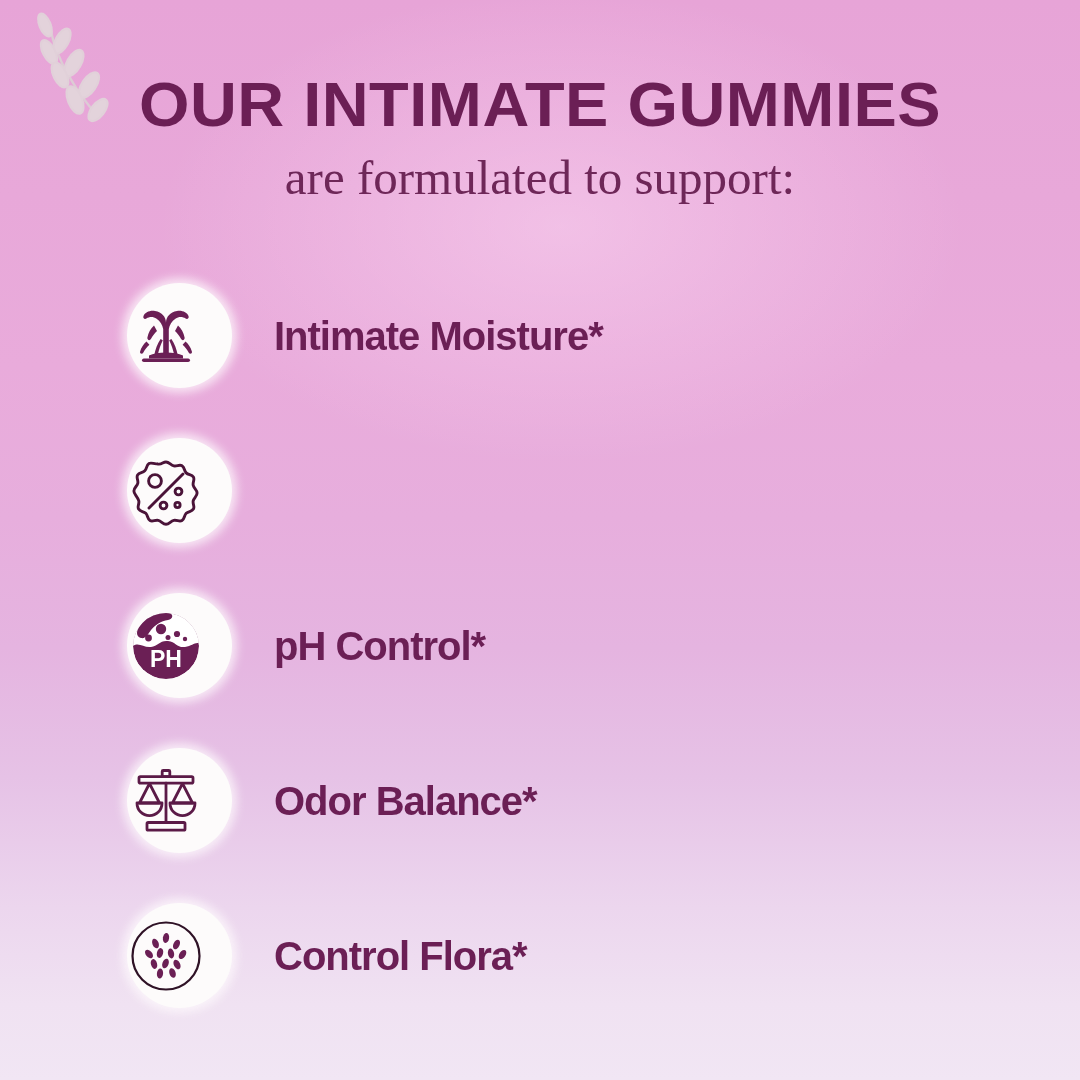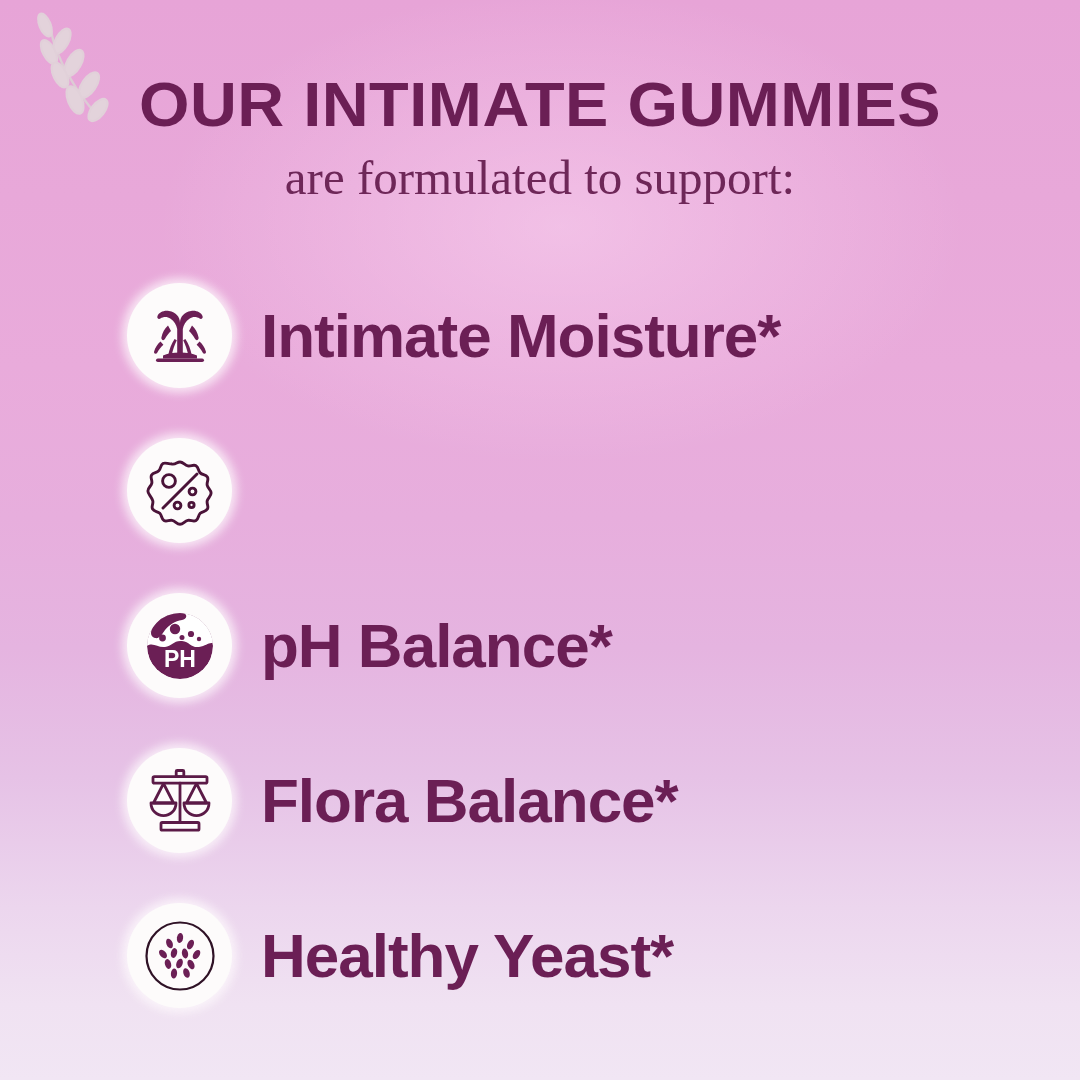--- a/index.html
+++ b/index.html
@@ -59,29 +59,29 @@
   .row{
     display:flex;align-items:center;
     height:105px;
     margin-bottom:50px;
     padding-left:127px;
   }
   .badge{
     width:105px;height:105px;flex:0 0 105px;
     border-radius:50%;
     background:#fdfbfb;
-    display:flex;align-items:center;justify-content:center;
+    display:flex;align-items:center;justify-content:flex-start;
     box-shadow:0 0 10px 5px rgba(253,250,252,.75);
   }
   .badge svg{display:block;width:78px;height:78px;}
   .label{
-    margin-left:29px;
+    margin-left:42px;
     font-family:"Liberation Sans",sans-serif;
     font-weight:700;
-    font-size:62px;
+    font-size:40px;
     letter-spacing:-1px;
     color:#6b1f55;
     line-height:1;
     white-space:nowrap;
   }
 </style>
 </head>
 <body>
 
 <div id="card">
@@ -165,39 +165,39 @@
             <path d="M30 6 C22 8 15 14 11 22 C9 26 10 30 14 31 C19 32 21 27 24 23 C28 18 34 14 41 13 C46 12.4 47 7 42 6 Z" fill="#6b1f55"></path>
             <circle cx="34" cy="22" r="5.2" fill="#6b1f55"></circle>
             <circle cx="21.5" cy="31" r="3.4" fill="#6b1f55"></circle>
             <circle cx="41" cy="30.5" r="2.5" fill="#6b1f55"></circle>
             <circle cx="50" cy="27" r="3.1" fill="#6b1f55"></circle>
             <circle cx="58" cy="32" r="2.2" fill="#6b1f55"></circle>
             <text x="39" y="60" text-anchor="middle" font-family="Liberation Sans, sans-serif" font-weight="700" font-size="23" fill="#ffffff" letter-spacing="0">PH</text>
           </g>
         </svg>
       </div>
-      <div class="label">pH Balance*</div>
+      <div class="label">pH Control*</div>
     </div>
 
     <div class="row">
       <div class="badge">
         <svg viewBox="0 0 78 78">
           <g fill="none" stroke="#5b1a47" stroke-width="2.8" stroke-linejoin="round" stroke-linecap="round">
             <rect x="35.2" y="8.5" width="7.6" height="6.2" rx="1"></rect>
             <rect x="12" y="14.7" width="54" height="6.4" rx="1.4"></rect>
             <line x1="39" y1="21.1" x2="39" y2="60.5"></line>
             <rect x="20" y="60.5" width="38" height="7.6" rx="1.2"></rect>
             <path d="M22.5 21.5 L12.5 41 L32.5 41 Z"></path>
             <path d="M10 41 C10 48.5 15.6 53.6 22.5 53.6 C29.4 53.6 35 48.5 35 41 Z"></path>
             <path d="M55.5 21.5 L45.5 41 L65.5 41 Z"></path>
             <path d="M43 41 C43 48.5 48.6 53.6 55.5 53.6 C62.4 53.6 68 48.5 68 41 Z"></path>
           </g>
         </svg>
       </div>
-      <div class="label">Flora Balance*</div>
+      <div class="label">Odor Balance*</div>
     </div>
 
     <div class="row">
       <div class="badge">
         <svg viewBox="0 0 78 78">
           <circle cx="39" cy="39" r="33.5" fill="none" stroke="#2f1226" stroke-width="2.2"></circle>
           <g fill="#6b1f55">
             <ellipse cx="39" cy="21" rx="3.1" ry="5.0" transform="rotate(8 39 21)"></ellipse>
             <ellipse cx="28.5" cy="26.5" rx="3.1" ry="5.0" transform="rotate(-22 28.5 26.5)"></ellipse>
             <ellipse cx="49.5" cy="27.5" rx="3.1" ry="5.0" transform="rotate(26 49.5 27.5)"></ellipse>
@@ -206,17 +206,17 @@
             <ellipse cx="44" cy="36.5" rx="3.1" ry="5.0" transform="rotate(-10 44 36.5)"></ellipse>
             <ellipse cx="55.5" cy="37.5" rx="3.1" ry="5.0" transform="rotate(34 55.5 37.5)"></ellipse>
             <ellipse cx="27" cy="47" rx="3.1" ry="5.0" transform="rotate(-16 27 47)"></ellipse>
             <ellipse cx="38.5" cy="46.5" rx="3.1" ry="5.0" transform="rotate(20 38.5 46.5)"></ellipse>
             <ellipse cx="50" cy="47.5" rx="3.1" ry="5.0" transform="rotate(-28 50 47.5)"></ellipse>
             <ellipse cx="33" cy="56.5" rx="3.1" ry="5.0" transform="rotate(6 33 56.5)"></ellipse>
             <ellipse cx="45.5" cy="56" rx="3.1" ry="5.0" transform="rotate(-18 45.5 56)"></ellipse>
           </g>
         </svg>
       </div>
-      <div class="label">Healthy Yeast*</div>
+      <div class="label">Control Flora*</div>
     </div>
 
   </div>
 </div>
 
 </body></html>

